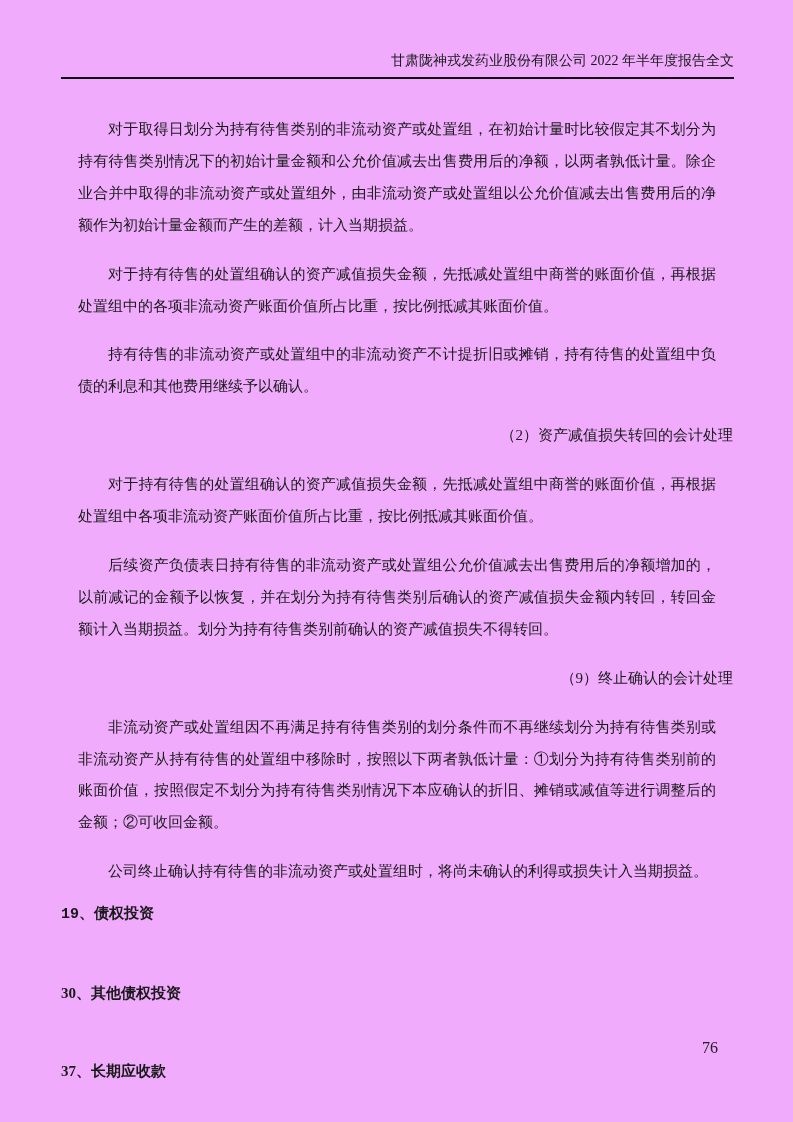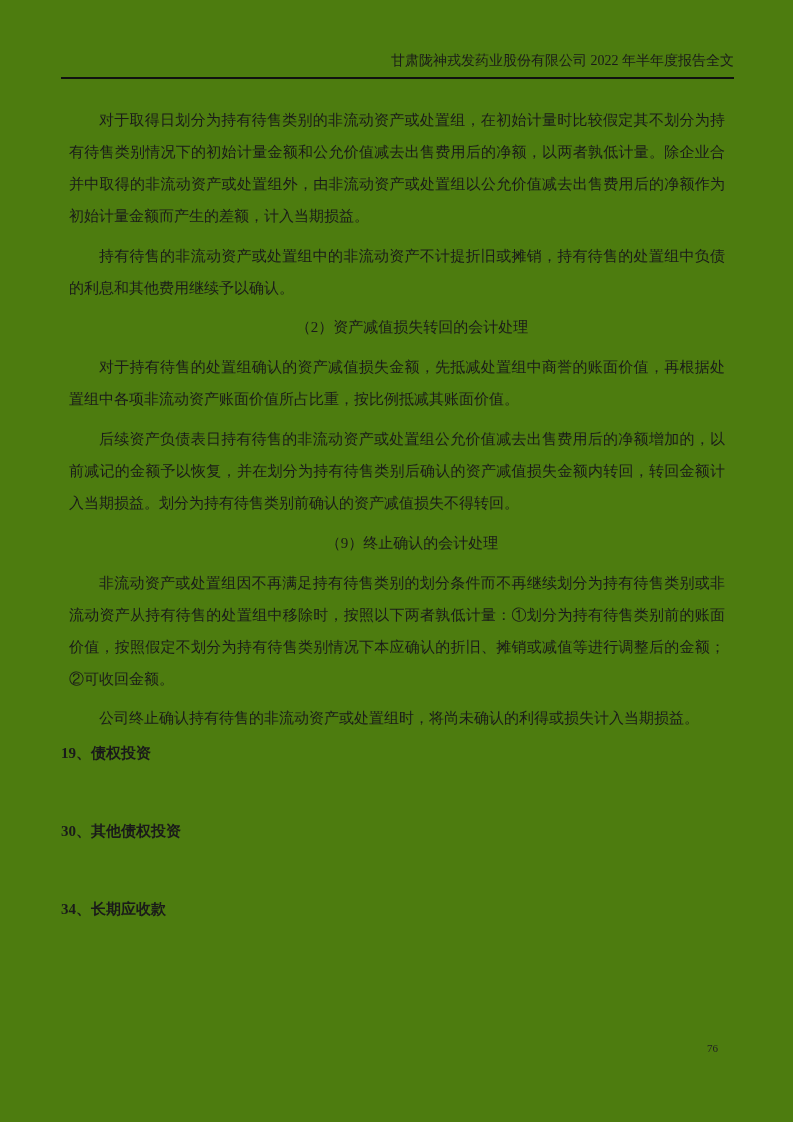--- a/index.html
+++ b/index.html
@@ -4,21 +4,21 @@
 <style>
   html, body {
     margin: 0;
     padding: 0;
     background: #ffffff;
   }
   .page {
     position: relative;
     width: 793px;
     height: 1122px;
-    background: #4d7c0f;
+    background: #f0abfc;
     font-family: "Liberation Serif", "DejaVu Serif", serif;
     color: #1a1a1a;
     overflow: hidden;
   }
   .header {
     position: absolute;
     top: 52px;
     left: 61px;
     width: 673px;
     text-align: right;
@@ -30,70 +30,72 @@
   }
   .doc-body {
     position: absolute;
     top: 97px;
     left: 61px;
     width: 672px;
     font-size: 15px;
     line-height: 31.9px;
   }
   .para {
-    margin: 8px;
+    margin: 17px;
     text-indent: 2em;
     text-align: justify;
     text-justify: inter-ideograph;
   }
   .label-line {
     margin: 0;
     text-indent: 2em;
-    text-align: center;
+    text-align: right;
   }
   .h2 {
     font-size: 15px;
     font-weight: 700;
     line-height: 20px;
     margin: 58px 0 0 0;
     text-align: left;
   }
   .h2.first {
     margin-top: 6px;
+    font-family: Liberation Mono, monospace;
   }
   .page-number {
     position: absolute;
     top: 1040px;
     right: 75px;
-    font-size: 11px;
+    font-size: 16px;
     line-height: 16px;
     color: #222222;
     margin-left: 32px;
   }
 </style>
 </head>
 <body>
 
 <div class="page">
 
   <div class="header">
     <span>甘肃陇神戎发药业股份有限公司 2022 年半年度报告全文</span>
   </div>
 
   <div class="doc-body">
     <p class="para">对于取得日划分为持有待售类别的非流动资产或处置组，在初始计量时比较假定其不划分为持有待售类别情况下的初始计量金额和公允价值减去出售费用后的净额，以两者孰低计量。除企业合并中取得的非流动资产或处置组外，由非流动资产或处置组以公允价值减去出售费用后的净额作为初始计量金额而产生的差额，计入当期损益。</p>
+    <p class="para">对于持有待售的处置组确认的资产减值损失金额，先抵减处置组中商誉的账面价值，再根据处置组中的各项非流动资产账面价值所占比重，按比例抵减其账面价值。</p>
     <p class="para">持有待售的非流动资产或处置组中的非流动资产不计提折旧或摊销，持有待售的处置组中负债的利息和其他费用继续予以确认。</p>
     <p class="label-line">（2）资产减值损失转回的会计处理</p>
     <p class="para">对于持有待售的处置组确认的资产减值损失金额，先抵减处置组中商誉的账面价值，再根据处置组中各项非流动资产账面价值所占比重，按比例抵减其账面价值。</p>
     <p class="para">后续资产负债表日持有待售的非流动资产或处置组公允价值减去出售费用后的净额增加的，以前减记的金额予以恢复，并在划分为持有待售类别后确认的资产减值损失金额内转回，转回金额计入当期损益。划分为持有待售类别前确认的资产减值损失不得转回。</p>
     <p class="label-line">（9）终止确认的会计处理</p>
     <p class="para">非流动资产或处置组因不再满足持有待售类别的划分条件而不再继续划分为持有待售类别或非流动资产从持有待售的处置组中移除时，按照以下两者孰低计量：①划分为持有待售类别前的账面价值，按照假定不划分为持有待售类别情况下本应确认的折旧、摊销或减值等进行调整后的金额；②可收回金额。</p>
     <p class="para">公司终止确认持有待售的非流动资产或处置组时，将尚未确认的利得或损失计入当期损益。</p>
     <h2 class="h2 first">19、债权投资</h2>
     <h2 class="h2">30、其他债权投资</h2>
-    <h2 class="h2">34、长期应收款</h2>
+    <h2 class="h2">37、长期应收款</h2>
   </div>
 
   <div class="page-number">
     <span>76</span>
   </div>
 
 </div>
 
 </body></html>

